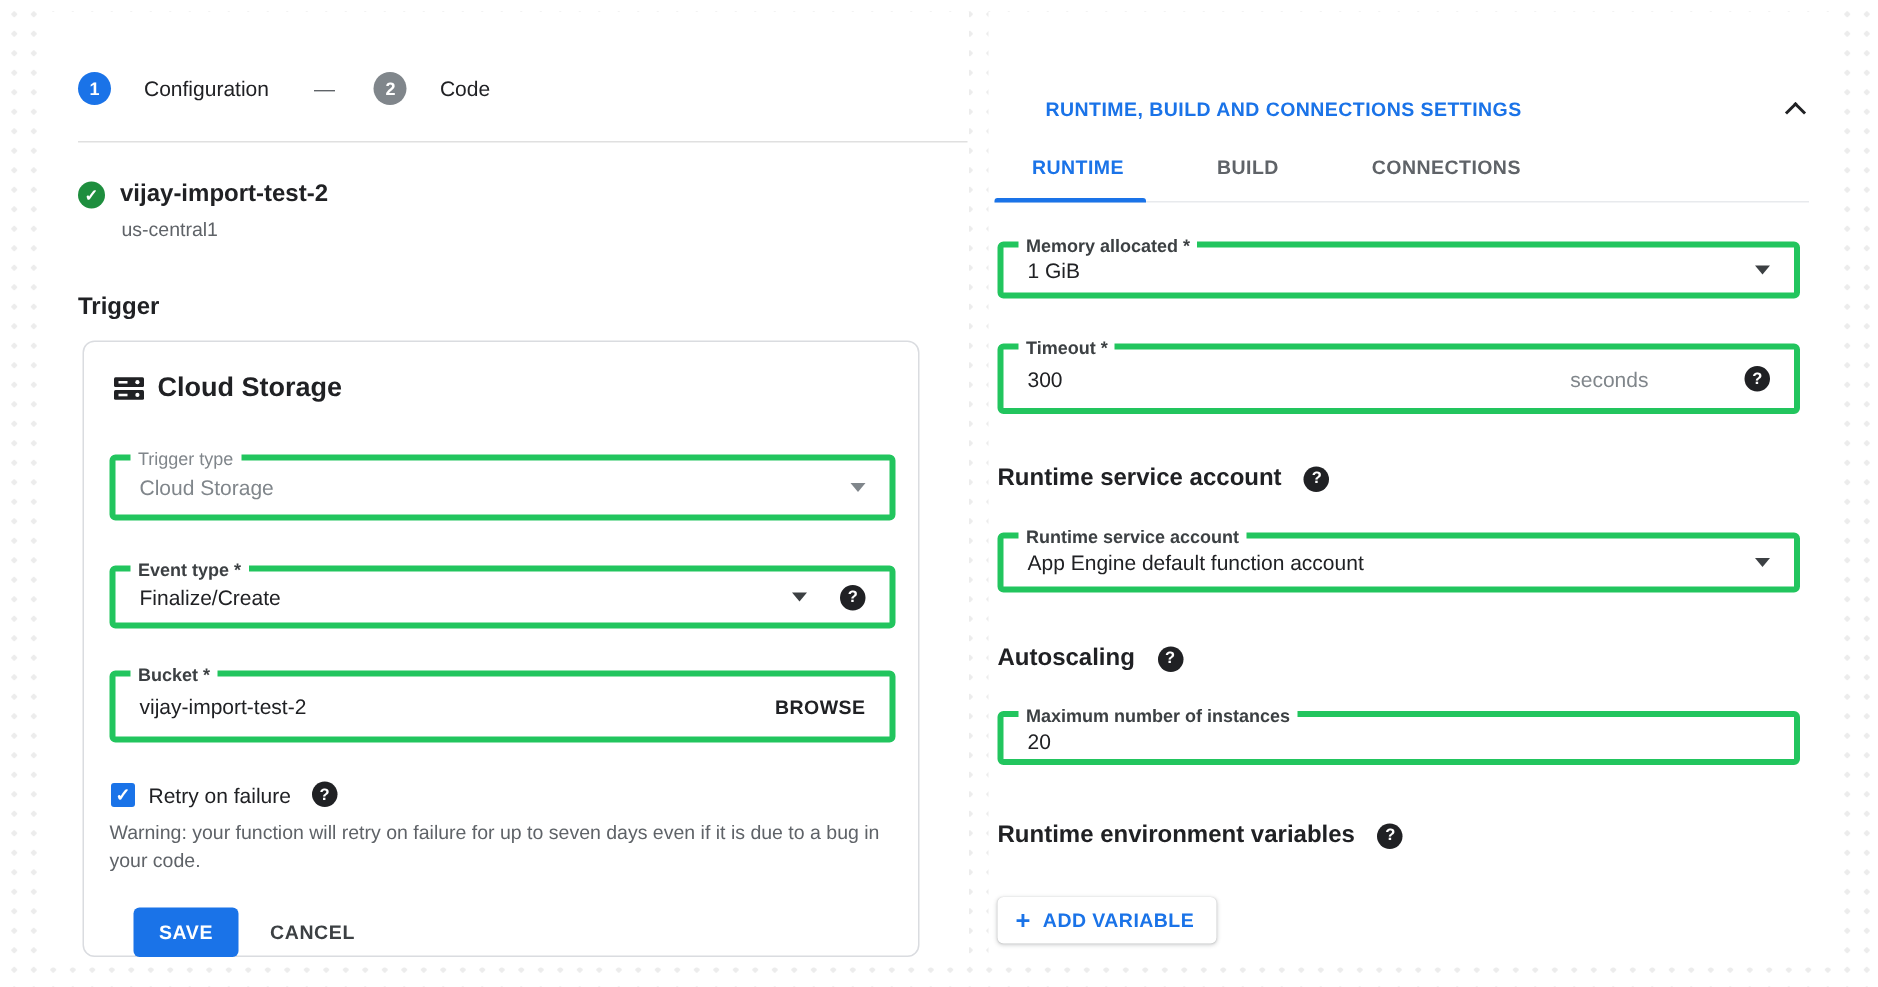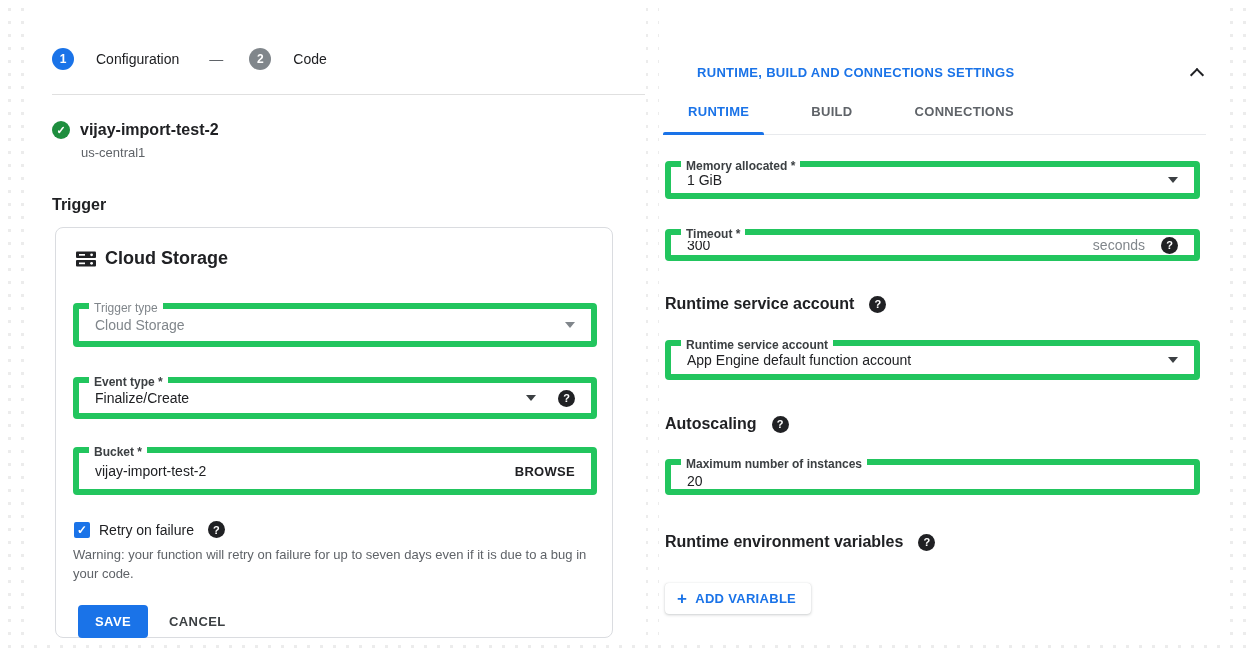--- a/index.html
+++ b/index.html
@@ -34,21 +34,21 @@
   .fn-name { font-size:16px; font-weight:bold; margin-left:10px; }
   .fn-region { font-size:13px; color:#5f6368; margin:6px 0 0 29px; }
 
   .trigger-heading { margin-top:36px; font-size:16px; font-weight:bold; }
 
   .trigger-card { margin-top:13px; margin-left:3px; width:558px; height:411px;
     border:1px solid #dadce0; border-radius:8px; padding:20px 16px 0 17px; }
   .card-title-row { display:flex; align-items:center; margin-left:3px; }
   .card-title { font-size:18px; font-weight:bold; margin-left:9px; }
 
-  .field { position:relative; border:6px solid #22c55e; border-radius:4px;
+  .field { position:relative; border:4px solid #22c55e; border-radius:4px;
     display:flex; align-items:center; padding:0 16px; background:#fff; width:524px; }
   .flabel { position:absolute; top:-8px; left:10px; background:#fff; padding:0 5px;
     font-size:12px; font-weight:bold; color:#3c4043; white-space:nowrap; }
   .fvalue { font-size:14px; color:#202124; }
   .field-disabled .flabel { color:#80868b; font-weight:normal; }
   .field-disabled .fvalue { color:#80868b; }
   .dd-arrow { width:0; height:0; border-left:5px solid transparent;
     border-right:5px solid transparent; border-top:6px solid #3c4043; }
   .dd-arrow-gray { border-top-color:#80868b; }
   .help-icon { width:17px; height:17px; border-radius:50%; background:#202124; color:#fff;
@@ -65,21 +65,21 @@
   .f-trigger-type .dd-arrow { margin-left:auto; }
 
   .retry-row { display:flex; align-items:center; margin-top:26px; margin-left:1px; }
   .checkbox { width:16px; height:16px; border-radius:2px; background:#1a73e8; color:#fff;
     font-size:12px; font-weight:bold; display:flex; align-items:center; justify-content:center;
     cursor:pointer; }
   .retry-label { font-size:14px; margin-left:9px; }
   .retry-row .help-icon { margin-left:14px; }
   .warning-text { font-size:13px; color:#5f6368; line-height:19px; margin-top:7px; width:528px; }
 
-  .btn-row { display:flex; align-items:center; margin-top:22px; margin-left:5px; }
+  .btn-row { display:flex; align-items:center; margin-top:22px; margin-left:16px; }
   .save-btn { background:#1a73e8; color:#fff; border:none; border-radius:4px;
     font-family:inherit; font-size:13px; font-weight:bold; letter-spacing:.4px;
     padding:9px 17px; cursor:pointer; }
   .cancel-btn { background:none; border:none; font-family:inherit; font-size:13px;
     font-weight:bold; letter-spacing:.4px; color:#3c4043; margin-left:21px; cursor:pointer; }
 
   
   .settings-header { display:flex; align-items:center; justify-content:space-between;
     margin:57px 22px 0 18px;padding-left:20px; }
   .settings-title { font-size:13px; font-weight:bold; color:#1a73e8; letter-spacing:.3px; cursor:pointer; }
@@ -91,21 +91,21 @@
   .tab { font-size:13px; font-weight:bold; letter-spacing:.3px; color:#5f6368;
     cursor:pointer; padding-bottom:15px; }
   .tab + .tab { margin-left:62px; }
   .tab-active { color:#1a73e8; }
   .tabs-divider { border-bottom:1px solid #e8eaed; margin:0 18px 0 4px; }
   .tab-underline { position:absolute; bottom:0; left:4px; width:101px; height:3px;
     background:#1a73e8; border-radius:2px 2px 0 0; }
 
   .rfield { margin-left:6px; width:535px; }
   .f-memory  { margin-top:26px; height:38px; }
-  .f-timeout { margin-top:30px; height:32px; }
+  .f-timeout { margin-top:30px; height:47px;gap:48px; }
   .f-memory .dd-arrow { margin-left:auto; }
   .timeout-suffix { margin-left:auto; font-size:14px; color:#80868b; }
   .f-timeout .help-icon { margin-left:16px; }
 
   .section-heading { display:flex; align-items:center; margin-left:6px; font-size:16px;
     font-weight:bold; color:#202124; }
   .section-heading .help-icon { margin-left:15px; }
   .h-rsa  { margin-top:34px; }
   .h-auto { margin-top:35px; }
   .h-env  { margin-top:38px; }

